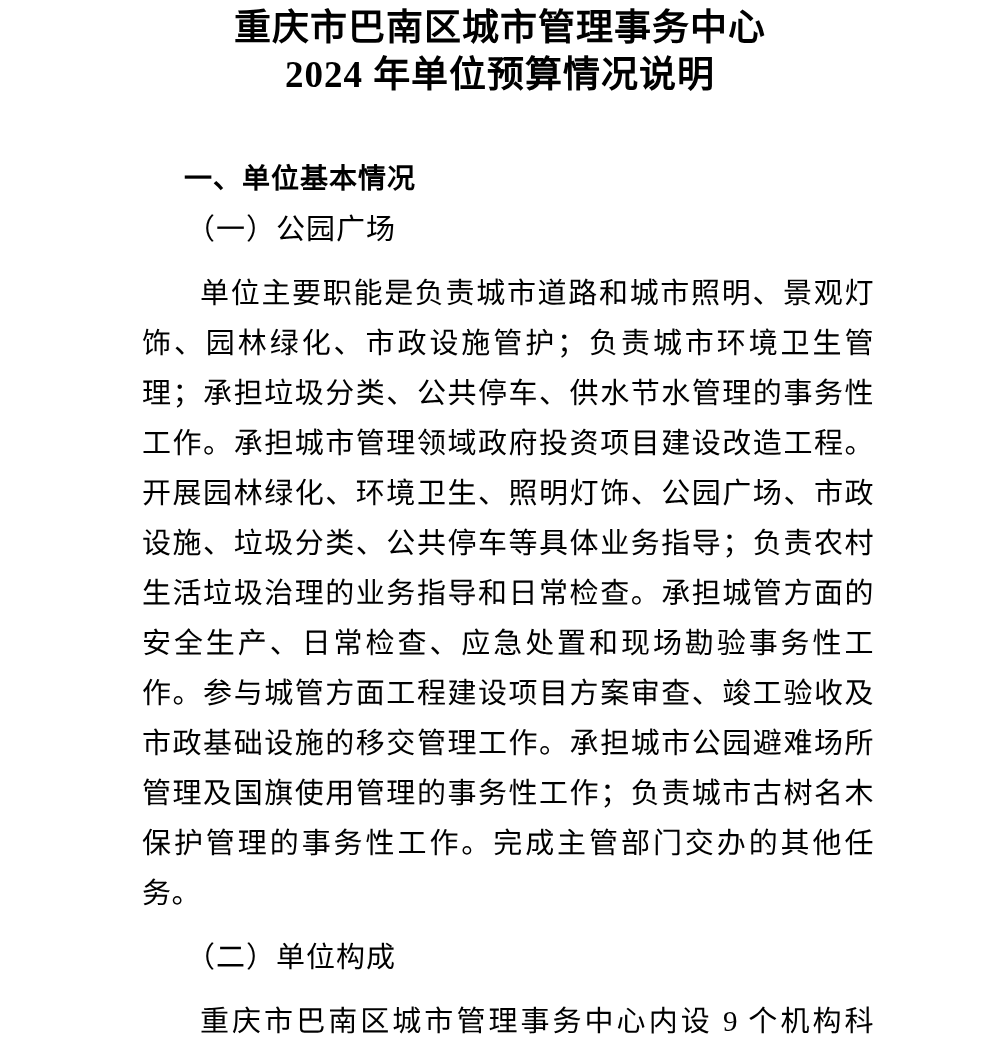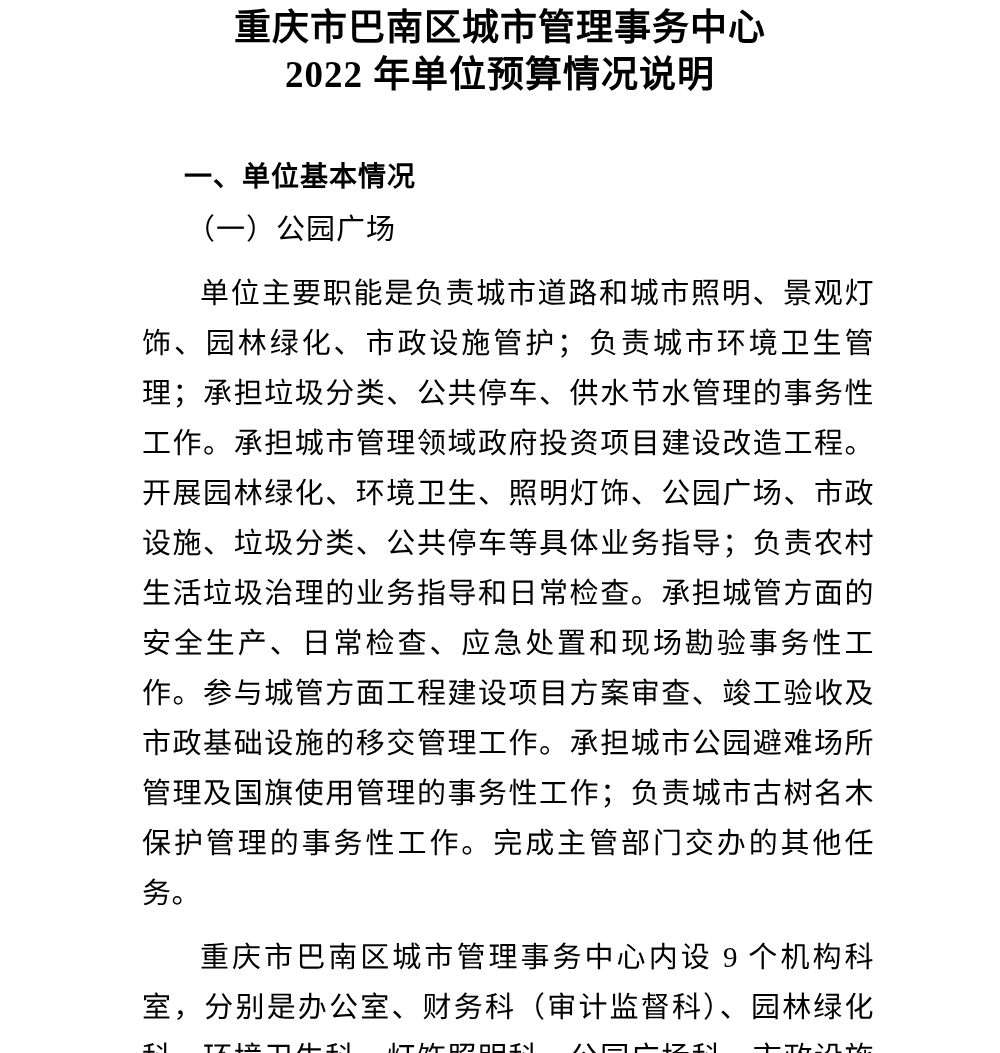--- a/index.html
+++ b/index.html
@@ -26,21 +26,21 @@
   }
   .title-line {
     display: block;
     white-space: nowrap;
   }
   .body-text {
     margin: 56px 112px 0 128px; 
   }
   .section-heading {
     margin: 0;
-    font-family: Liberation Mono, monospace;
+    font-family: Liberation Serif, serif;
     font-weight: bold;
     font-size: 28px;
     line-height: 50px;
     text-indent: 2em;
     letter-spacing: 1px;
   }
   .subsection-heading {
     margin: 0;
     font-family: "Liberation Serif", "DejaVu Serif", serif;
     font-weight: normal;
@@ -60,29 +60,30 @@
     letter-spacing: 0.5px;
   }
 </style>
 </head>
 <body>
 
 <div class="page">
 
   <h1 class="doc-title">
     <span class="title-line">重庆市巴南区城市管理事务中心</span>
-    <span class="title-line">2022 年单位预算情况说明</span>
+    <span class="title-line">2024 年单位预算情况说明</span>
   </h1>
 
   <div class="body-text">
 
     <h2 class="section-heading">一、单位基本情况</h2>
 
     <h3 class="subsection-heading">（一）公园广场</h3>
 
     <p class="body-paragraph">单位主要职能是负责城市道路和城市照明、景观灯饰、园林绿化、市政设施管护；负责城市环境卫生管理；承担垃圾分类、公共停车、供水节水管理的事务性工作。承担城市管理领域政府投资项目建设改造工程。开展园林绿化、环境卫生、照明灯饰、公园广场、市政设施、垃圾分类、公共停车等具体业务指导；负责农村生活垃圾治理的业务指导和日常检查。承担城管方面的安全生产、日常检查、应急处置和现场勘验事务性工作。参与城管方面工程建设项目方案审查、竣工验收及市政基础设施的移交管理工作。承担城市公园避难场所管理及国旗使用管理的事务性工作；负责城市古树名木保护管理的事务性工作。完成主管部门交办的其他任务。</p>
 
+    <h3 class="subsection-heading">（二）单位构成</h3>
 
     <p class="body-paragraph">重庆市巴南区城市管理事务中心内设 9 个机构科室，分别是办公室、财务科（审计监督科）、园林绿化科、环境卫生科、灯饰照明科、公园广场科、市政设施科、垃圾分类科、公共停车事务科。本单位无下属二级预算单位。</p>
 
   </div>
 
 </div>
 
 </body></html>

